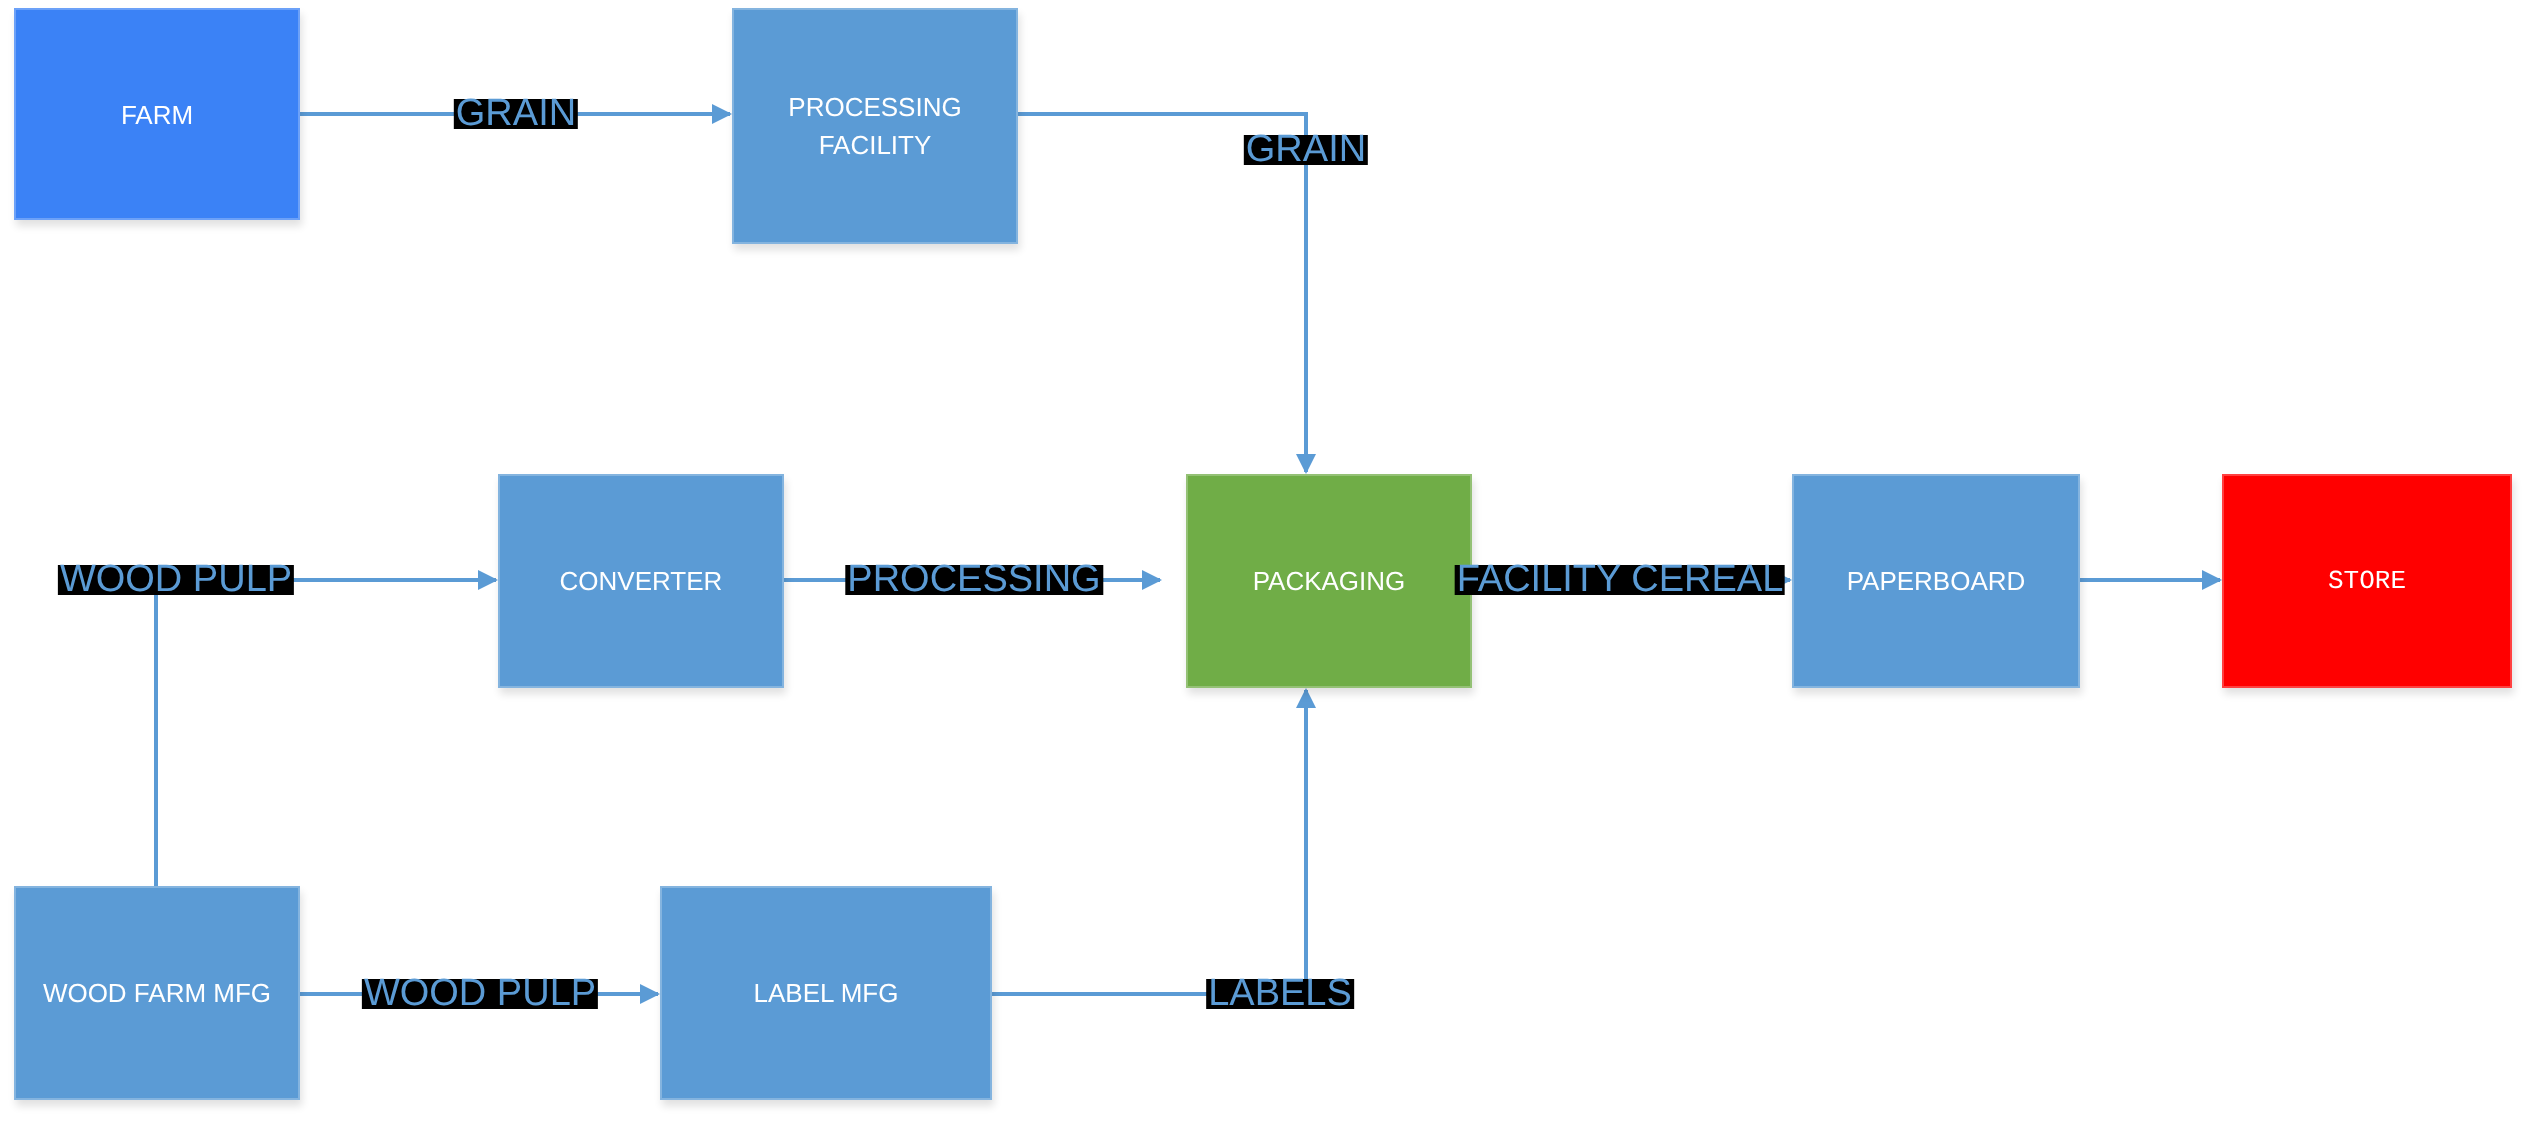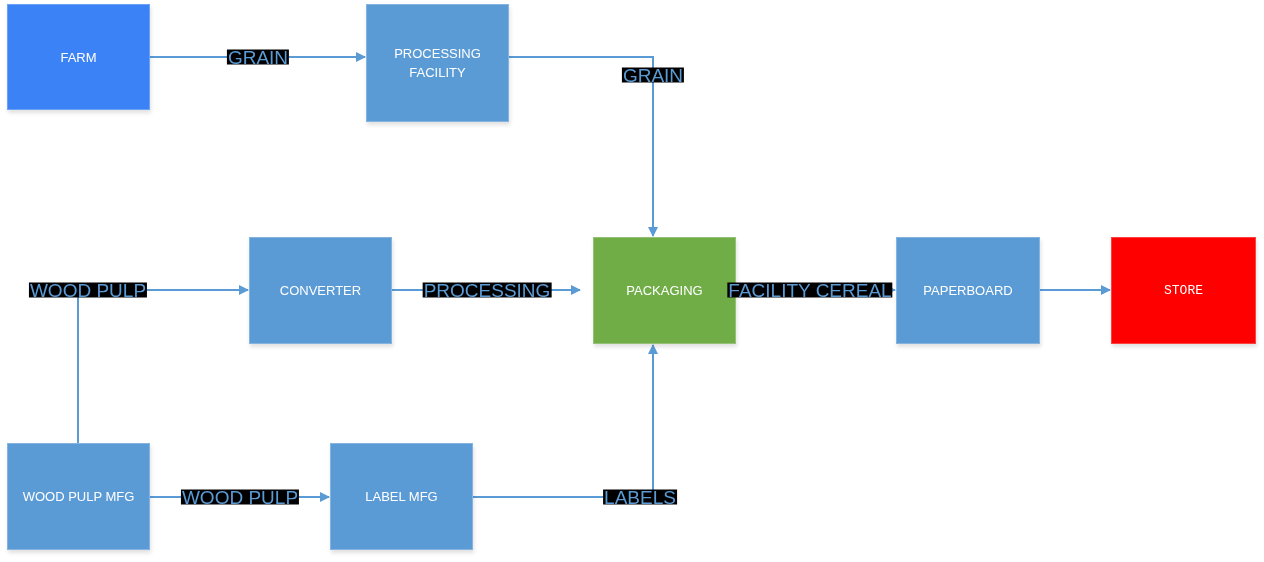--- a/index.html
+++ b/index.html
@@ -41,23 +41,23 @@
 <div class="box" style="left:581px;top:237px;width:143px;height:107px;background:#70ad47;margin-left:12px;">
   <span>PACKAGING</span>
 </div>
 <div class="box" style="left:896px;top:237px;width:144px;height:107px;background:#5b9bd5;">
   <span>PAPERBOARD</span>
 </div>
 <div class="box" style="left:1111px;top:237px;width:145px;height:107px;background:#ff0000;font-family:Liberation Mono, monospace;">
   <span>STORE</span>
 </div>
 <div class="box" style="left:7px;top:443px;width:143px;height:107px;background:#5b9bd5;">
-  <span>WOOD PULP MFG</span>
+  <span>WOOD FARM MFG</span>
 </div>
-<div class="box" style="left:330px;top:443px;width:143px;height:107px;background:#5b9bd5;">
+<div class="box" style="left:330px;top:443px;width:166px;height:107px;background:#5b9bd5;">
   <span>LABEL MFG</span>
 </div>
 
 <span class="lbl" style="left:258px;top:57px;">GRAIN</span>
 <span class="lbl" style="left:653px;top:75px;">GRAIN</span>
 <span class="lbl" style="left:88px;top:290px;">WOOD PULP</span>
 <span class="lbl" style="left:487px;top:290px;">PROCESSING</span>
 <span class="lbl" style="left:810px;top:290px;">FACILITY CEREAL</span>
 <span class="lbl" style="left:240px;top:497px;">WOOD PULP</span>
 <span class="lbl" style="left:640px;top:497px;">LABELS</span>

